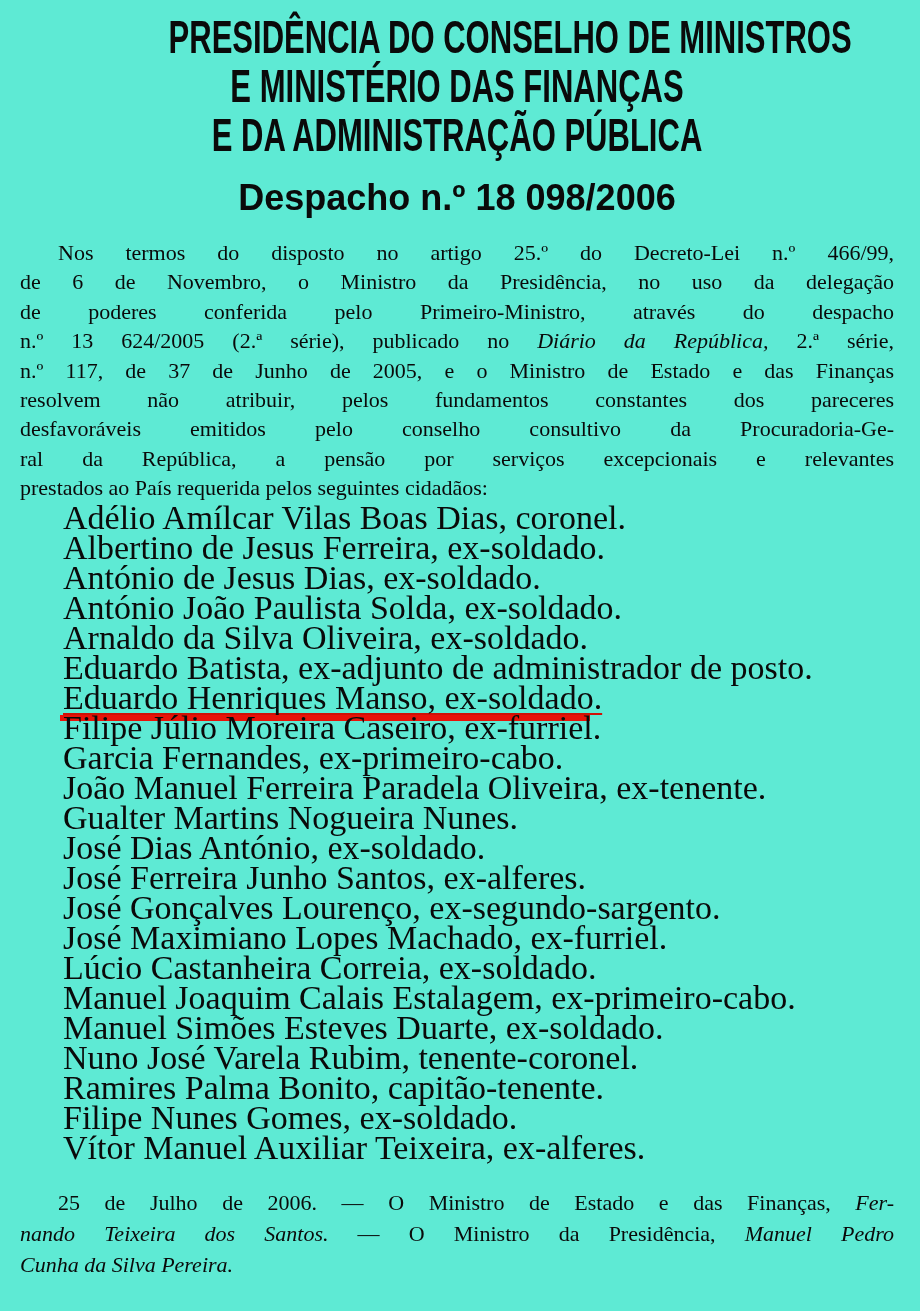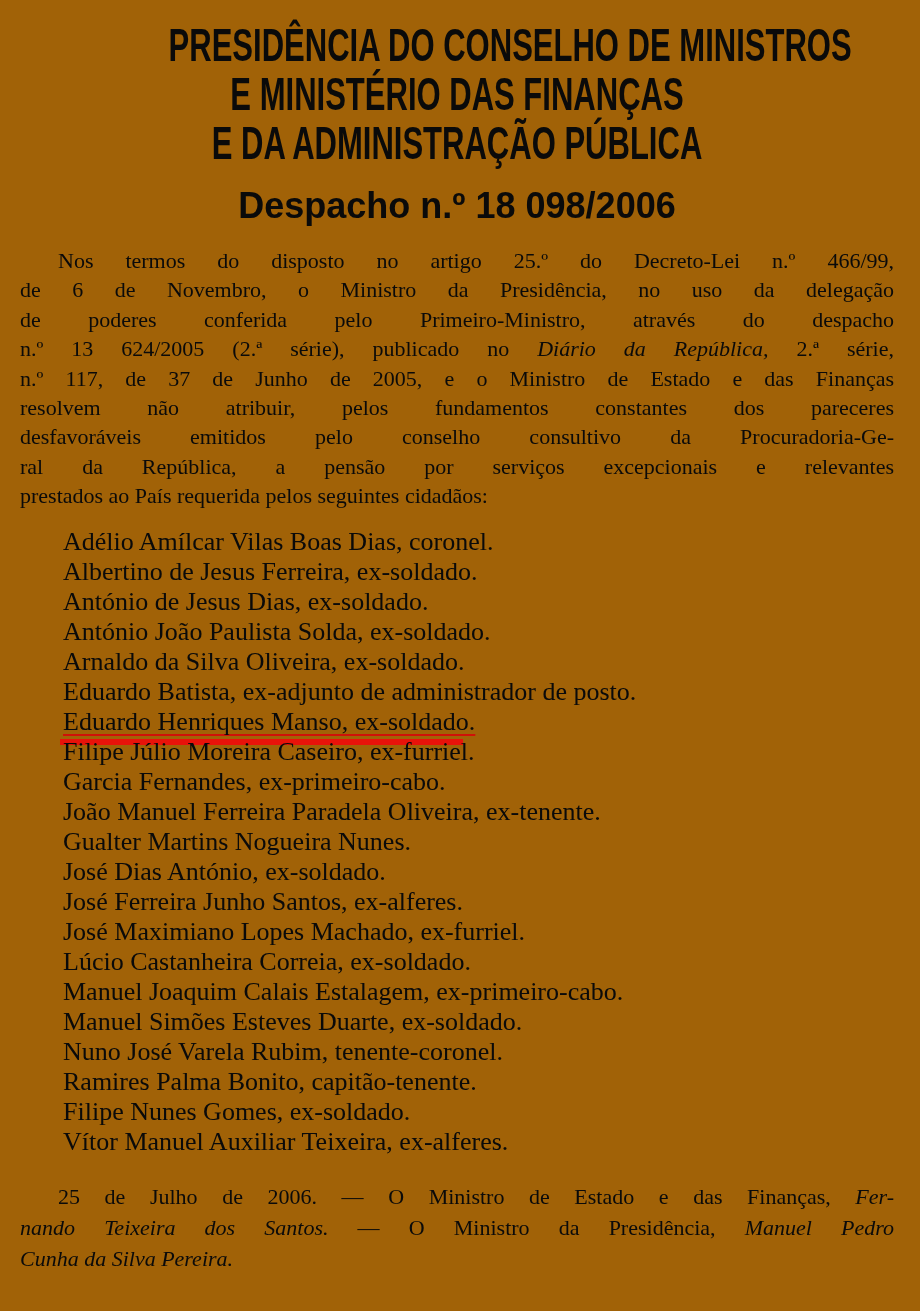--- a/index.html
+++ b/index.html
@@ -1,19 +1,19 @@
 <!DOCTYPE html>
 <html style="--red-bar: #e8130a; --red-line: #d01108;"><head>
 <meta charset="utf-8">
 <style>
   html,body{margin:0;padding:0;background:#ffffff;}
   .page{
     width:920px;height:1311px;box-sizing:border-box;
-    background:#a16207;color:#0a0a0a;
-    padding:20px 26px 0 20px;
+    background:#5eead4;color:#0a0a0a;
+    padding:12px 26px 0 20px;
     font-family:"Liberation Serif",serif;
     position:relative;overflow:hidden;
   }
   
   .h1{text-align:center;font-family:"Liberation Sans",sans-serif;font-weight:700;}
   .h1-line{
     font-size:47px;line-height:49px;white-space:nowrap;
     transform:scaleX(0.66);transform-origin:50% 50%;
   }
   .h2{
@@ -22,21 +22,21 @@
     font-size:36px;line-height:30px;
   }
   
   .paragraph{font-size:22px;line-height:29.4px;}
   .intro{margin-top:25px;}
   .closing{margin-top:24px;line-height:31px;}
   .tline{text-align:justify;text-align-last:justify;min-height:1em;}
   .tline.last{text-align-last:left;}
   .paragraph .tline:first-child{text-indent:38px;}
   
-  .names{margin-top:16px;margin-left:43px;font-size:26px;line-height:30px;}
+  .names{margin-left:43px;font-size:34px;line-height:30px;}
   .name-line{white-space:nowrap;}
   .name-text{position:relative;display:inline-block;}
   .name-line.hl .name-text{
     text-decoration:underline;
     text-decoration-thickness:2px;
     text-underline-offset:4px;
     text-decoration-color:var(--red-line,#d01108);
     text-decoration-skip-ink:none;
   }
   .red-mark{
@@ -77,20 +77,21 @@
       <div class="name-line"><span class="name-text">António João Paulista Solda, ex-soldado.</span></div>
       <div class="name-line"><span class="name-text">Arnaldo da Silva Oliveira, ex-soldado.</span></div>
       <div class="name-line"><span class="name-text">Eduardo Batista, ex-adjunto de administrador de posto.</span></div>
       <div class="name-line hl"><span class="name-text">Eduardo Henriques Manso, ex-soldado.<span class="red-mark"></span></span></div>
       <div class="name-line"><span class="name-text">Filipe Júlio Moreira Caseiro, ex-furriel.</span></div>
       <div class="name-line"><span class="name-text">Garcia Fernandes, ex-primeiro-cabo.</span></div>
       <div class="name-line"><span class="name-text">João Manuel Ferreira Paradela Oliveira, ex-tenente.</span></div>
       <div class="name-line"><span class="name-text">Gualter Martins Nogueira Nunes.</span></div>
       <div class="name-line"><span class="name-text">José Dias António, ex-soldado.</span></div>
       <div class="name-line"><span class="name-text">José Ferreira Junho Santos, ex-alferes.</span></div>
+      <div class="name-line"><span class="name-text">José Gonçalves Lourenço, ex-segundo-sargento.</span></div>
       <div class="name-line"><span class="name-text">José Maximiano Lopes Machado, ex-furriel.</span></div>
       <div class="name-line"><span class="name-text">Lúcio Castanheira Correia, ex-soldado.</span></div>
       <div class="name-line"><span class="name-text">Manuel Joaquim Calais Estalagem, ex-primeiro-cabo.</span></div>
       <div class="name-line"><span class="name-text">Manuel Simões Esteves Duarte, ex-soldado.</span></div>
       <div class="name-line"><span class="name-text">Nuno José Varela Rubim, tenente-coronel.</span></div>
       <div class="name-line"><span class="name-text">Ramires Palma Bonito, capitão-tenente.</span></div>
       <div class="name-line"><span class="name-text">Filipe Nunes Gomes, ex-soldado.</span></div>
       <div class="name-line"><span class="name-text">Vítor Manuel Auxiliar Teixeira, ex-alferes.</span></div>
     </div>
 

